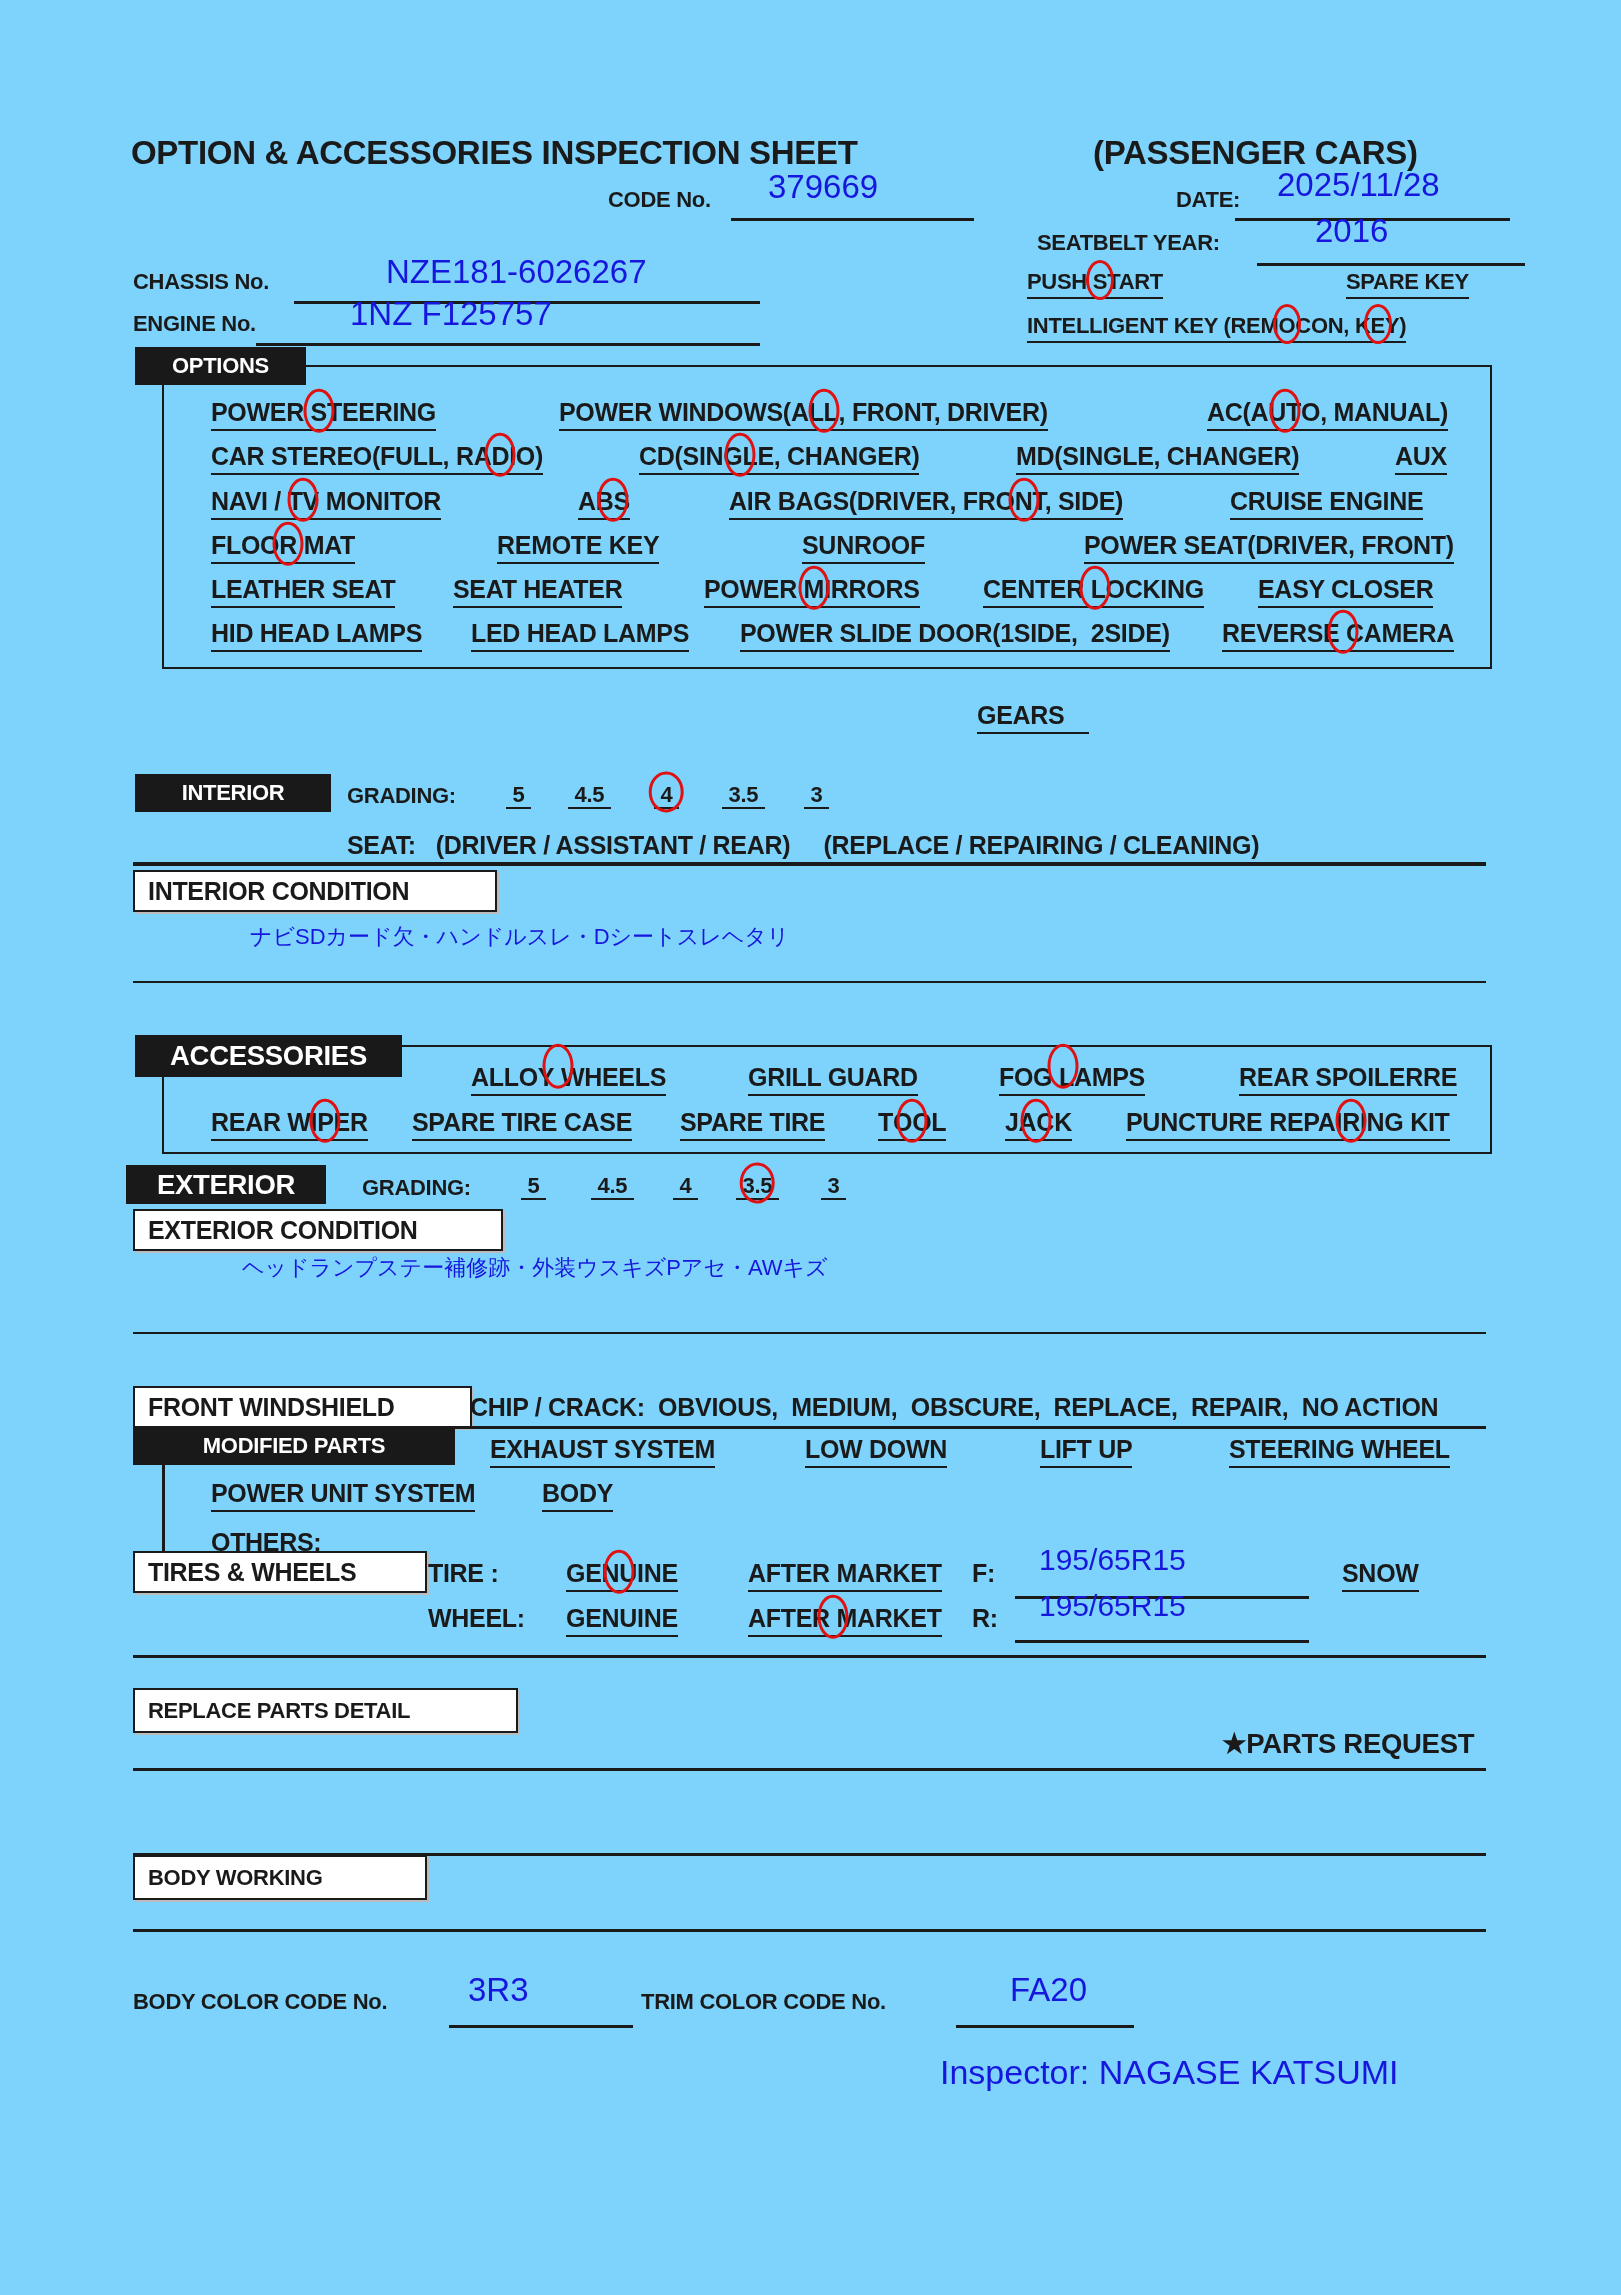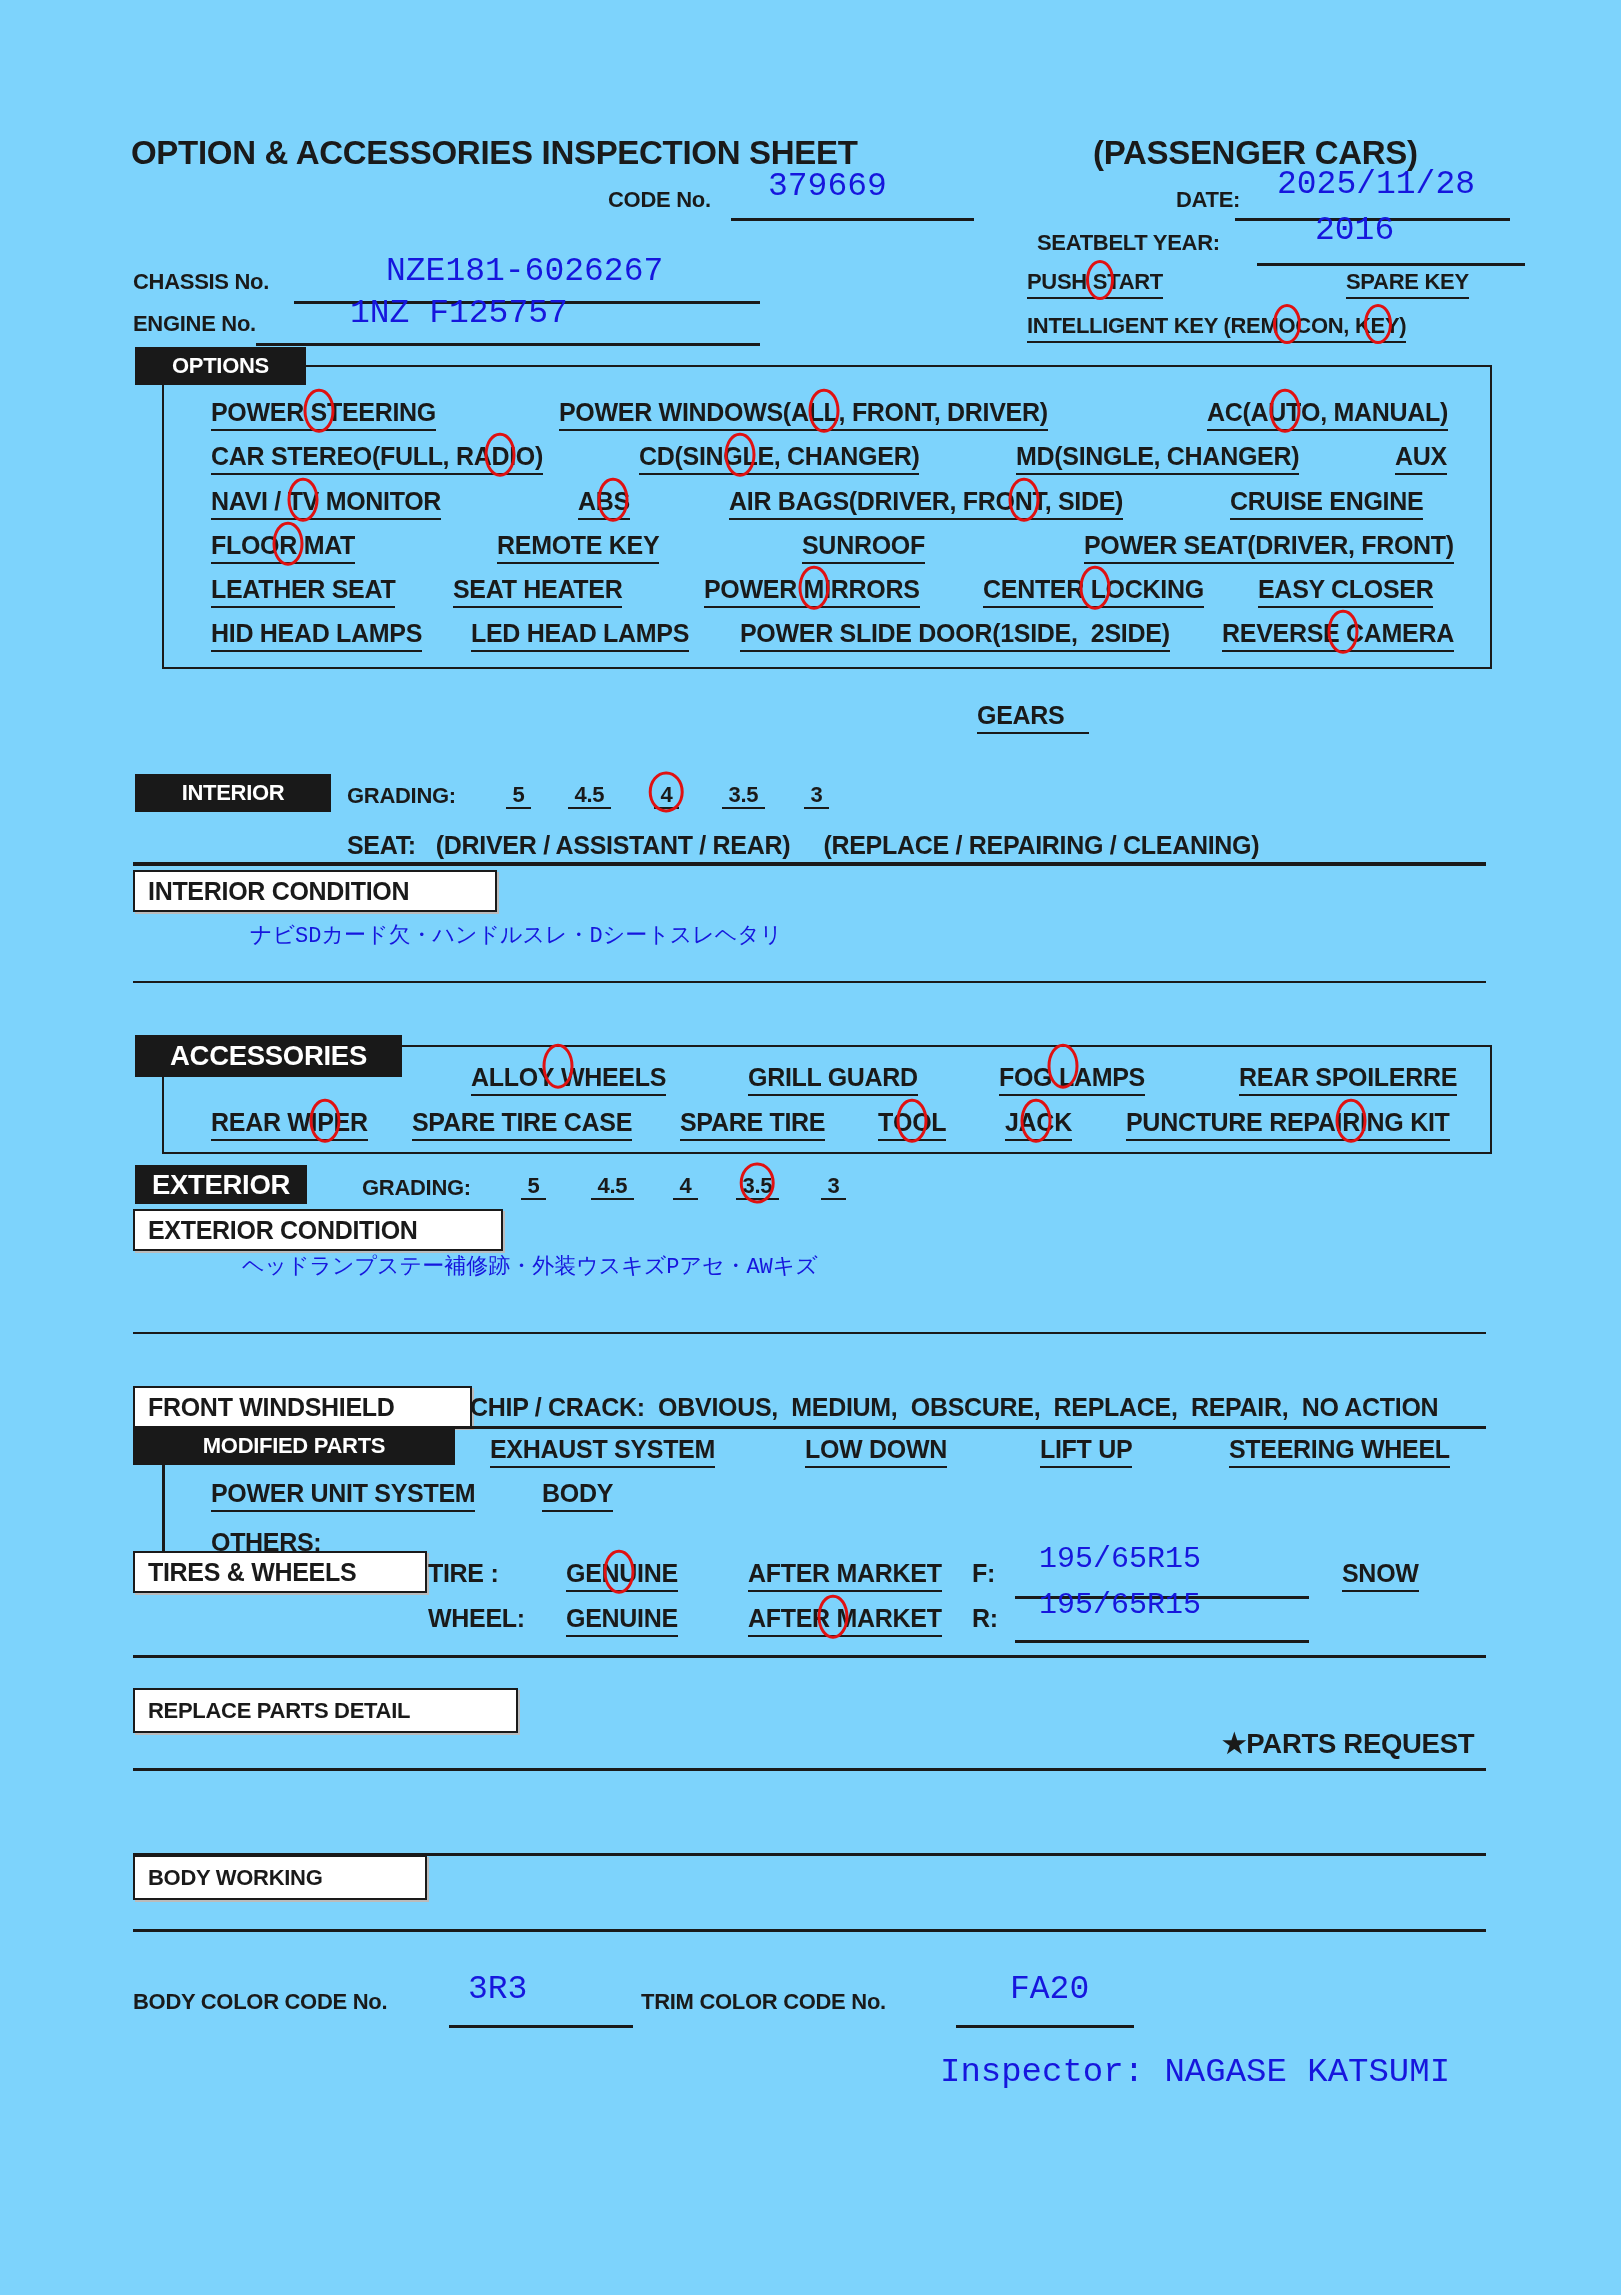--- a/index.html
+++ b/index.html
@@ -10,21 +10,21 @@
   .fs46{font-size:30px}.fs50{font-size:33px}.fs52{font-size:34px}
   .u{border-bottom:2.6px solid var(--ink);padding-bottom:2.6px;display:inline-block;}
   .num{padding:0 6.5px;}
   .bar{position:absolute;background:#191919;color:#fff;display:flex;align-items:center;
        justify-content:center;font-weight:700;white-space:pre;letter-spacing:-0.3px;}
   .box{position:absolute;border:2.6px solid #1a1a1a;background:#fff;display:flex;align-items:center;
        padding-left:13px;font-weight:700;white-space:pre;letter-spacing:-0.3px;box-shadow:2px 2px 0 #bbb;}
   .obox{position:absolute;border:2.6px solid #1a1a1a;background:transparent;}
   .hl{position:absolute;background:#1a1a1a;height:2.6px;}
   .vl{position:absolute;background:#1a1a1a;width:2.6px;}
-  .blue{position:absolute;color:var(--blue);font-family:Liberation Mono, monospace;
+  .blue{position:absolute;color:var(--blue);font-family:Liberation Sans, sans-serif;
         white-space:pre;font-weight:400;line-height:1.1;}
   .ring{position:relative;display:inline-block;}
   .ring::after{content:"";position:absolute;left:50%;top:44%;transform:translate(-50%,-50%);
         width:1.0em;height:1.55em;border:3.3px solid var(--red);border-radius:50%;pointer-events:none;}
   .ring.hi::after{top:10%;}
   .ringed{position:relative;}
   .ringed::after{content:"";position:absolute;left:50%;top:40%;transform:translate(-50%,-50%);
         width:1.3em;height:1.6em;border:3.3px solid var(--red);border-radius:50%;pointer-events:none;}
 </style>
 </head>
@@ -113,21 +113,21 @@
   <div class="t fs38" style="left:748px;top:1063px"><span class="u">GRILL GUARD</span></div>
   <div class="t fs38" style="left:999px;top:1063px"><span class="u">FOG<span class="ring hi"> L</span>AMPS</span></div>
   <div class="t fs38" style="left:1239px;top:1063px"><span class="u">REAR SPOILERRE</span></div>
   <div class="t fs38" style="left:211px;top:1108px"><span class="u">REAR WI<span class="ring">P</span>ER</span></div>
   <div class="t fs38" style="left:412px;top:1108px"><span class="u">SPARE TIRE CASE</span></div>
   <div class="t fs38" style="left:680px;top:1108px"><span class="u">SPARE TIRE</span></div>
   <div class="t fs38" style="left:878px;top:1108px"><span class="u">T<span class="ring">OO</span>L</span></div>
   <div class="t fs38" style="left:1005px;top:1108px"><span class="u">J<span class="ring">AC</span>K</span></div>
   <div class="t fs38" style="left:1126px;top:1108px"><span class="u">PUNCTURE REPAI<span class="ring">R</span>ING KIT</span></div>
 
-  <div class="bar fs42" style="left:135px;top:1165px;width:172px;height:39px">EXTERIOR</div>
+  <div class="bar fs42" style="left:126px;top:1165px;width:200px;height:39px">EXTERIOR</div>
   <div class="t fs40" style="left:362px;top:1175px">GRADING:</div>
   <div class="t fs40" style="left:521px;top:1173px"><span class="u num">5</span></div>
   <div class="t fs40" style="left:591px;top:1173px"><span class="u num">4.5</span></div>
   <div class="t fs40" style="left:673px;top:1173px"><span class="u num">4</span></div>
   <div class="t fs40" style="left:736px;top:1173px"><span class="u num ringed">3.5</span></div>
   <div class="t fs40" style="left:821px;top:1173px"><span class="u num">3</span></div>
   <div class="box fs38" style="left:133px;top:1209px;width:353px;height:38px">EXTERIOR CONDITION</div>
   <div class="blue fs40" style="left:242px;top:1256px">ヘッドランプステー補修跡・外装ウスキズPアセ・AWキズ</div>
   <div class="hl" style="left:133px;top:1332px;width:1353px;height:2px"></div>
 

